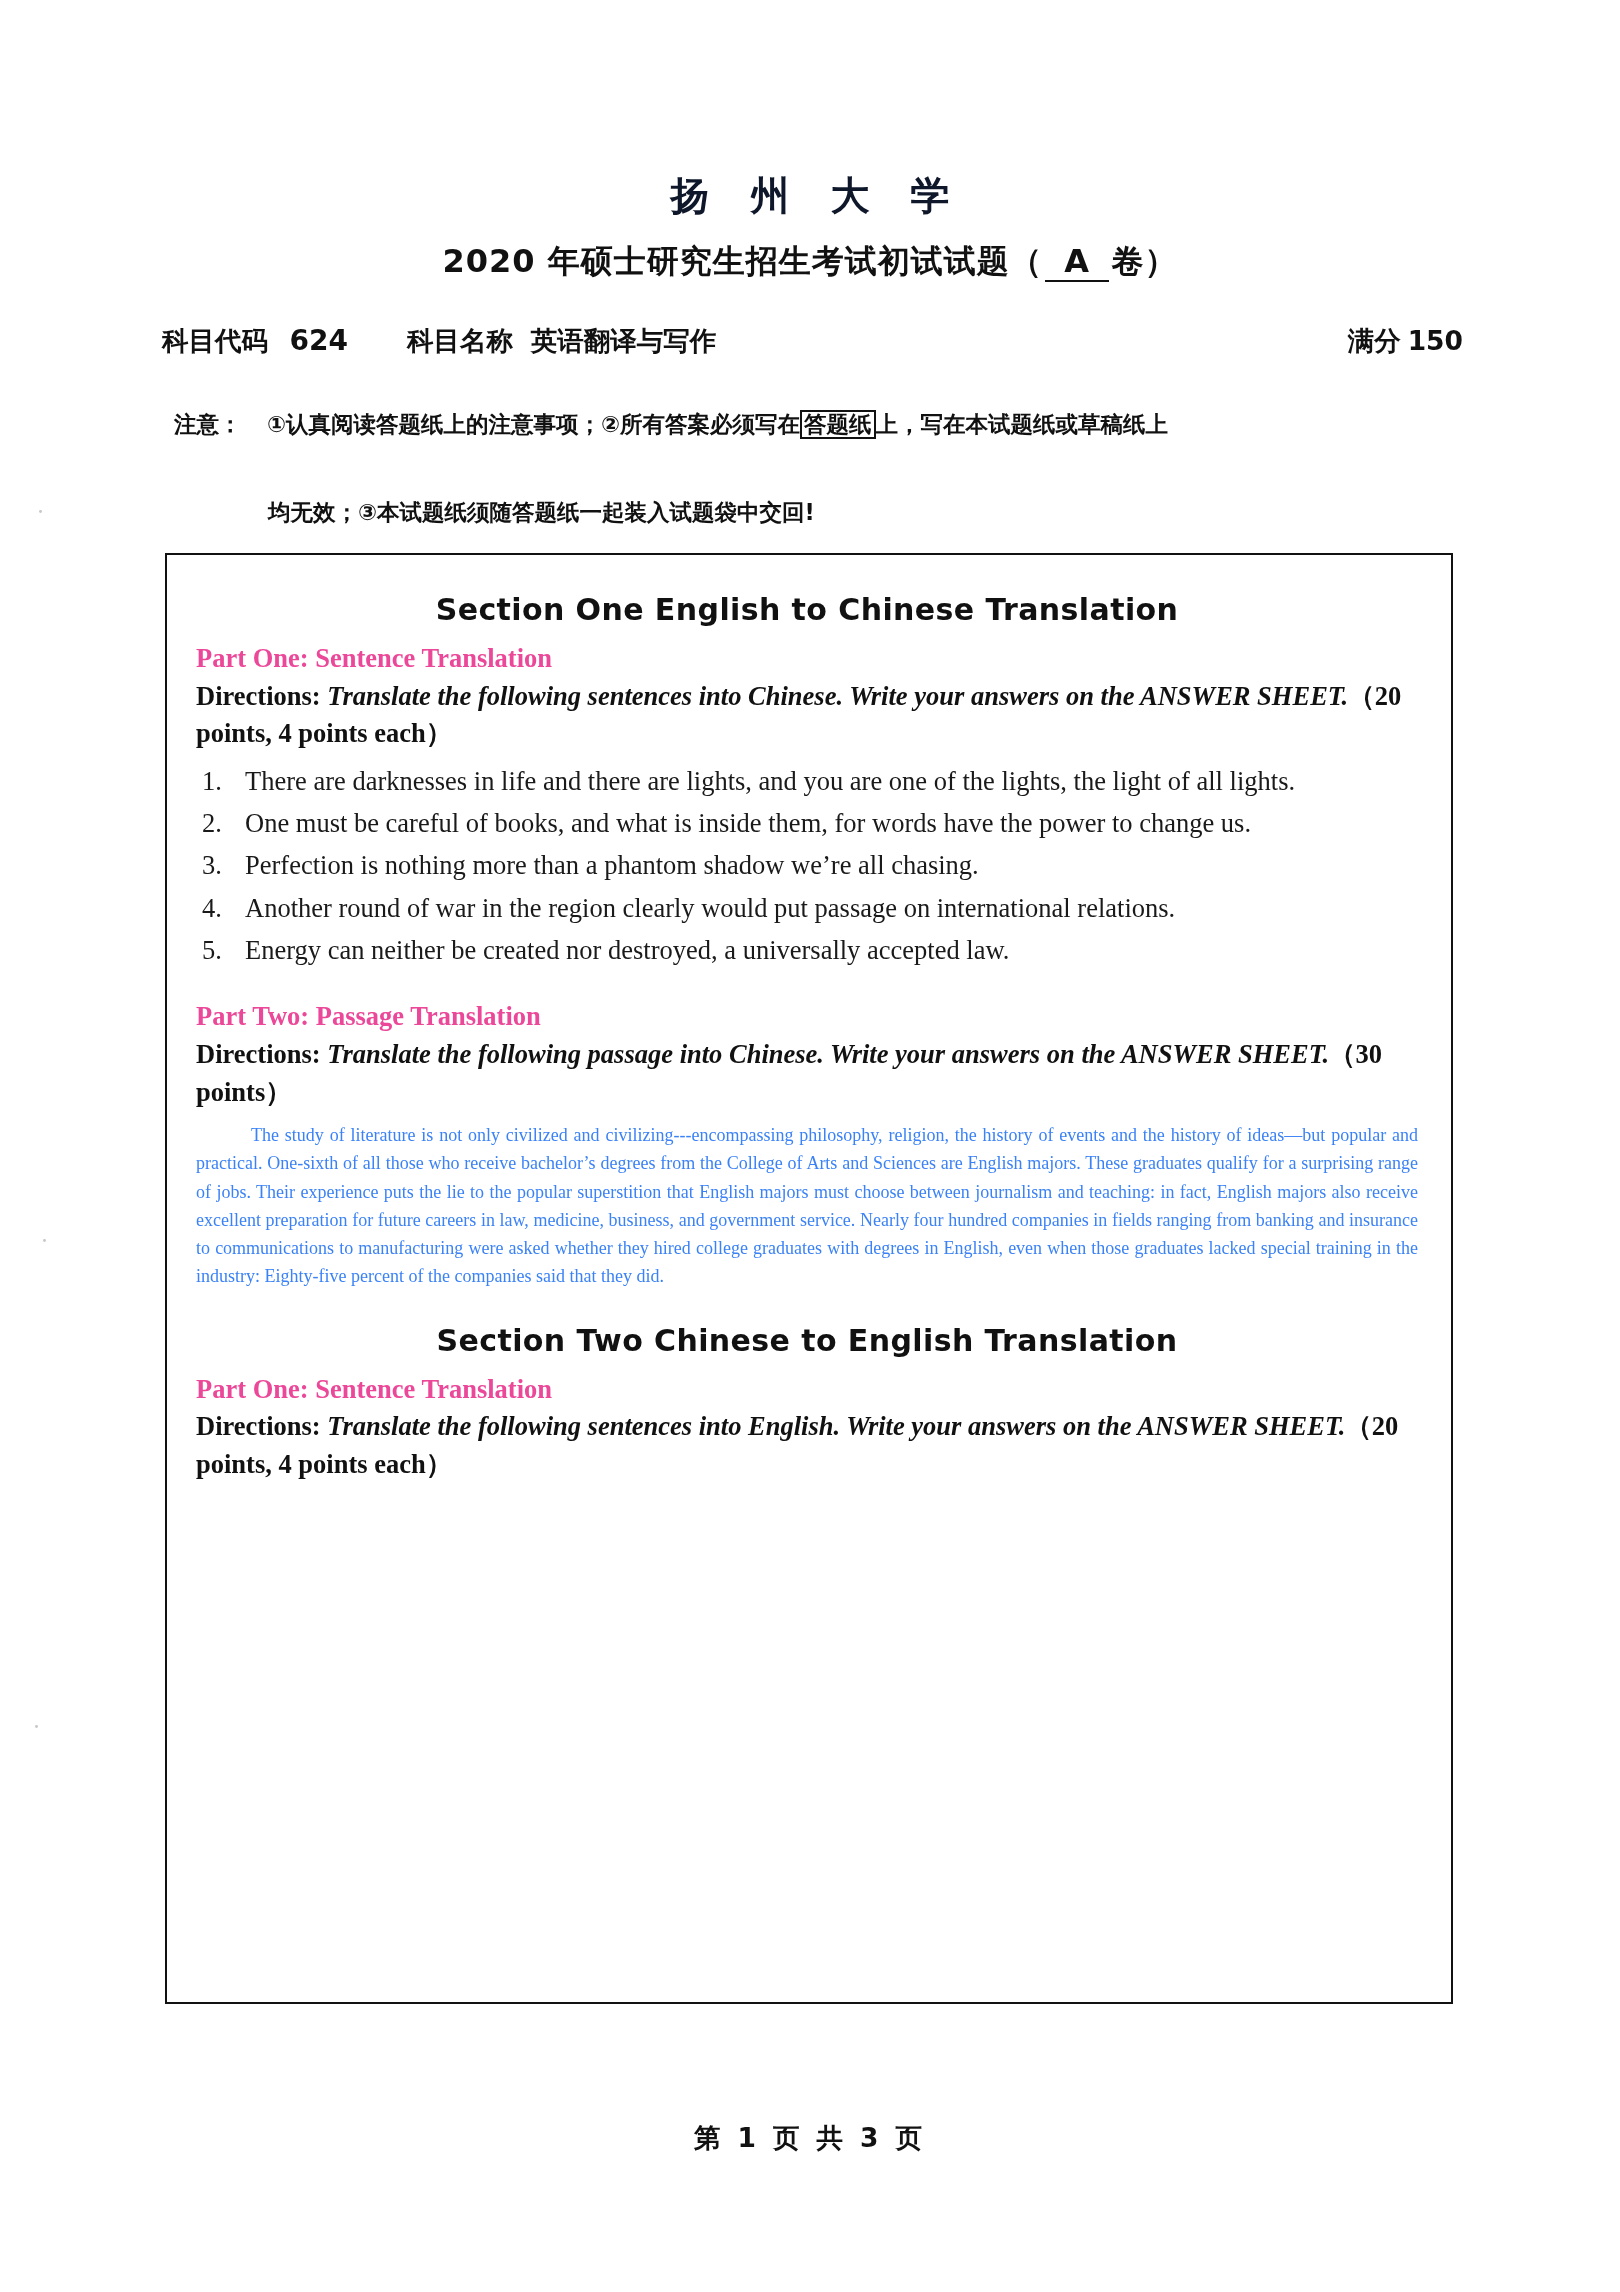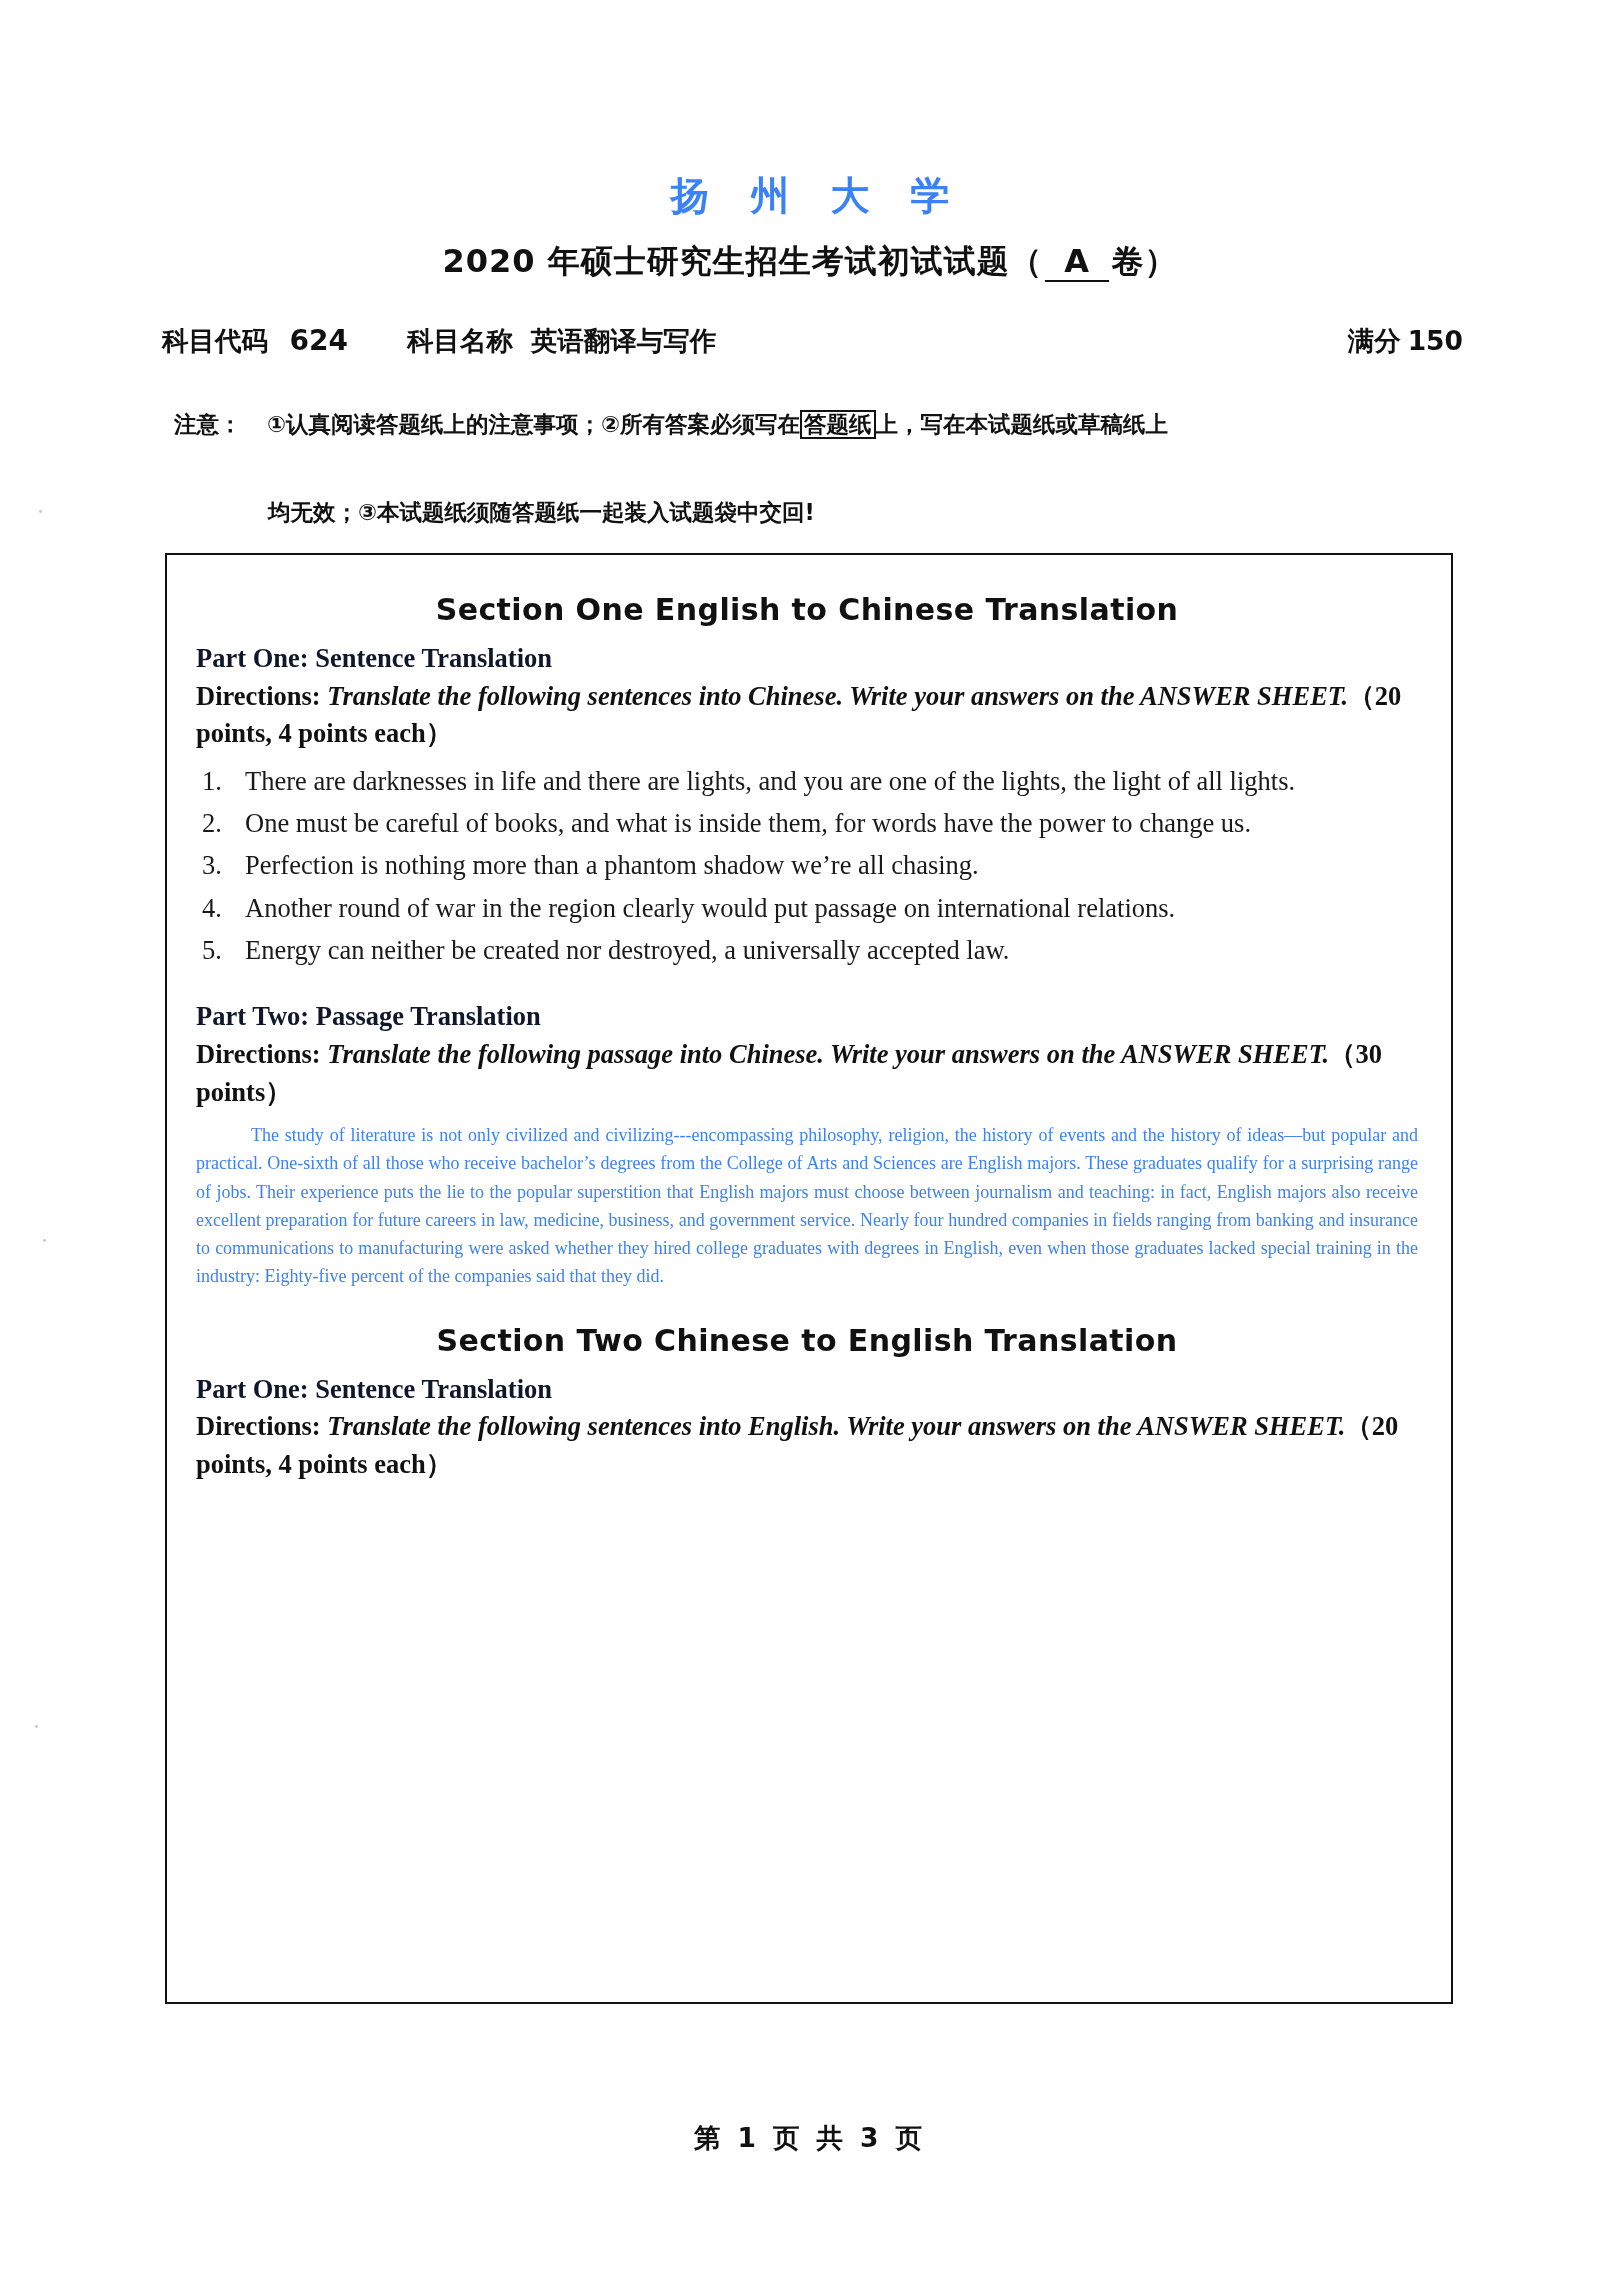--- a/index.html
+++ b/index.html
@@ -27,21 +27,21 @@
     margin-top: 174px;
     text-align: center;
   }
   .univ-title {
     font-family: "DejaVu Sans", "Liberation Sans", sans-serif;
     font-weight: 700;
     font-size: 39px;
     letter-spacing: 13.7px;
     text-indent: 13.7px;
     line-height: 1.15;
-    color: #3b82f6;
+    color: #0f172a;
   }
   .exam-title {
     margin-top: 21.6px;
     font-family: "DejaVu Sans", "Liberation Sans", sans-serif;
     font-weight: 700;
     font-size: 32px;
     letter-spacing: 1px;
     color: #111;
     white-space: nowrap;
   }
@@ -110,21 +110,21 @@
     letter-spacing: 0.4px;
     margin: 11.8px 0 15.7px 0;
     color: #111;
   }
   .section-head.second { margin-top: 33px; }
 
   .part-head {
     font-weight: 700;
     font-size: 26.5px;
     margin: 3.9px 0 3.9px 0;
-    color: #0f172a;
+    color: #ec4899;
   }
 
   .directions {
     font-size: 26.5px;
     line-height: 1.42;
     margin: 2px 0 2px 0;
     color: #111;
   }
   .directions .d-label { font-weight: 700; font-style: normal; }
   .directions .d-text { font-weight: 700; font-style: italic; }

